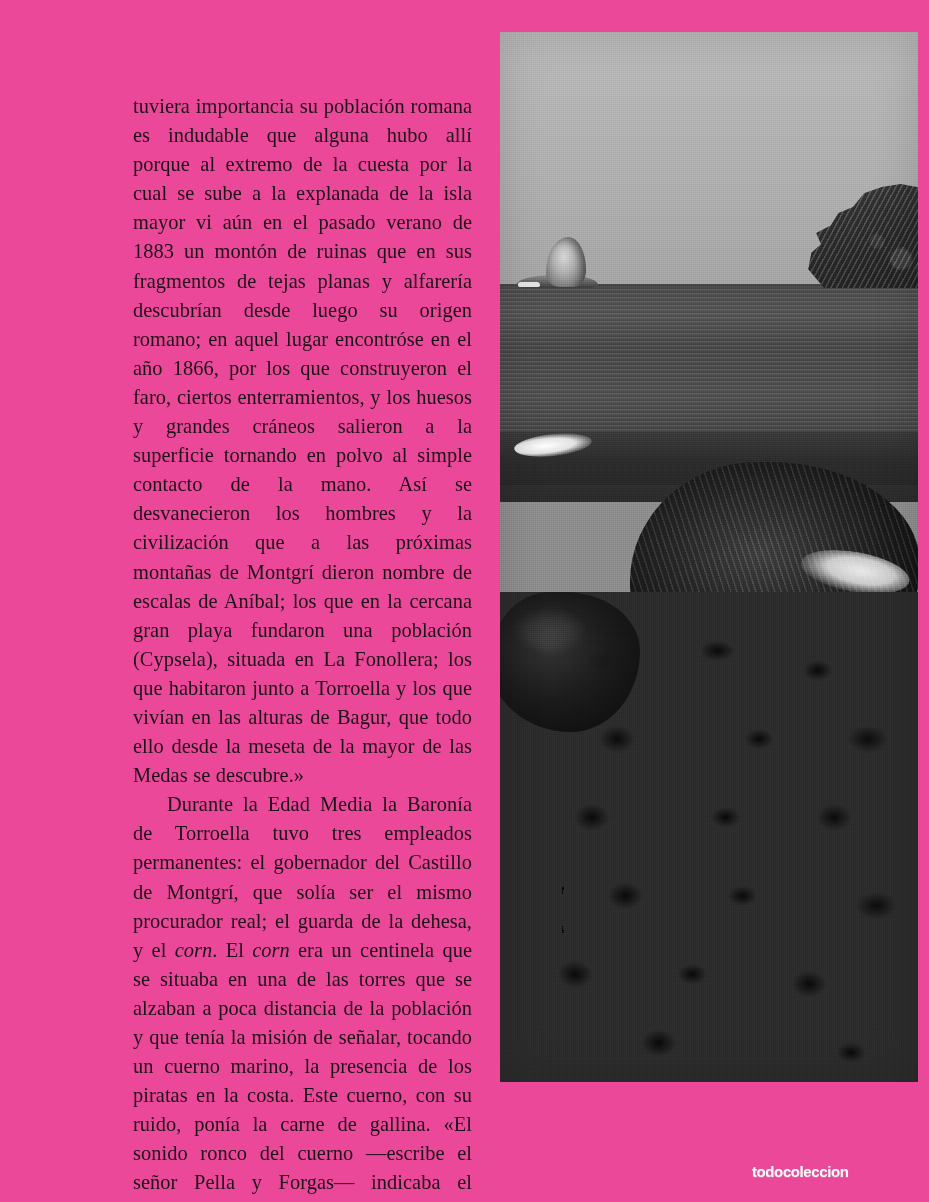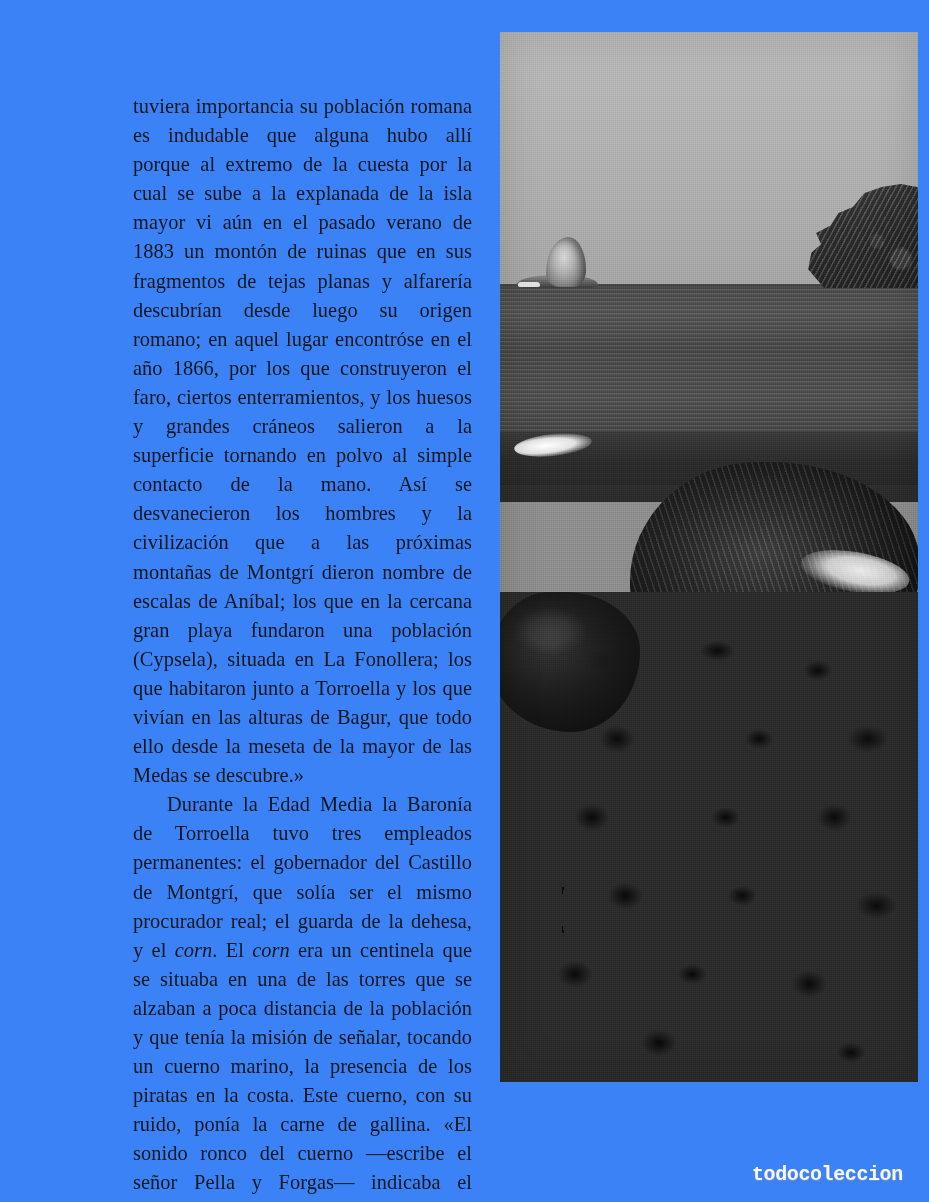--- a/index.html
+++ b/index.html
@@ -4,21 +4,21 @@
 <style>
   html, body {
     margin: 0;
     padding: 0;
     background: #ffffff;
   }
   #page {
     position: relative;
     width: 929px;
     height: 1202px;
-    background: #3b82f6;
+    background: #ec4899;
     overflow: hidden;
     font-family: "Liberation Serif", "DejaVu Serif", serif;
   }
 
   
   #text-column {
     position: absolute;
     left: 133px;
     top: 92px;
     width: 339px;
@@ -358,22 +358,22 @@
   .vignette {
     box-shadow: inset 0 0 46px rgba(0,0,0,0.14);
     pointer-events: none;
   }
 
   
   #watermark {
     position: absolute;
     left: 752px;
     top: 1163px;
-    font-family: Liberation Mono, monospace;
-    font-size: 20px;
+    font-family: Liberation Sans, sans-serif;
+    font-size: 15px;
     font-weight: 700;
     letter-spacing: -0.4px;
     color: rgba(255,255,255,0.92);
     text-shadow:
       0 0 1px rgba(180,180,180,0.55),
       0 1px 1px rgba(170,170,170,0.4);
     user-select: none;
   }
 </style>
 </head>

